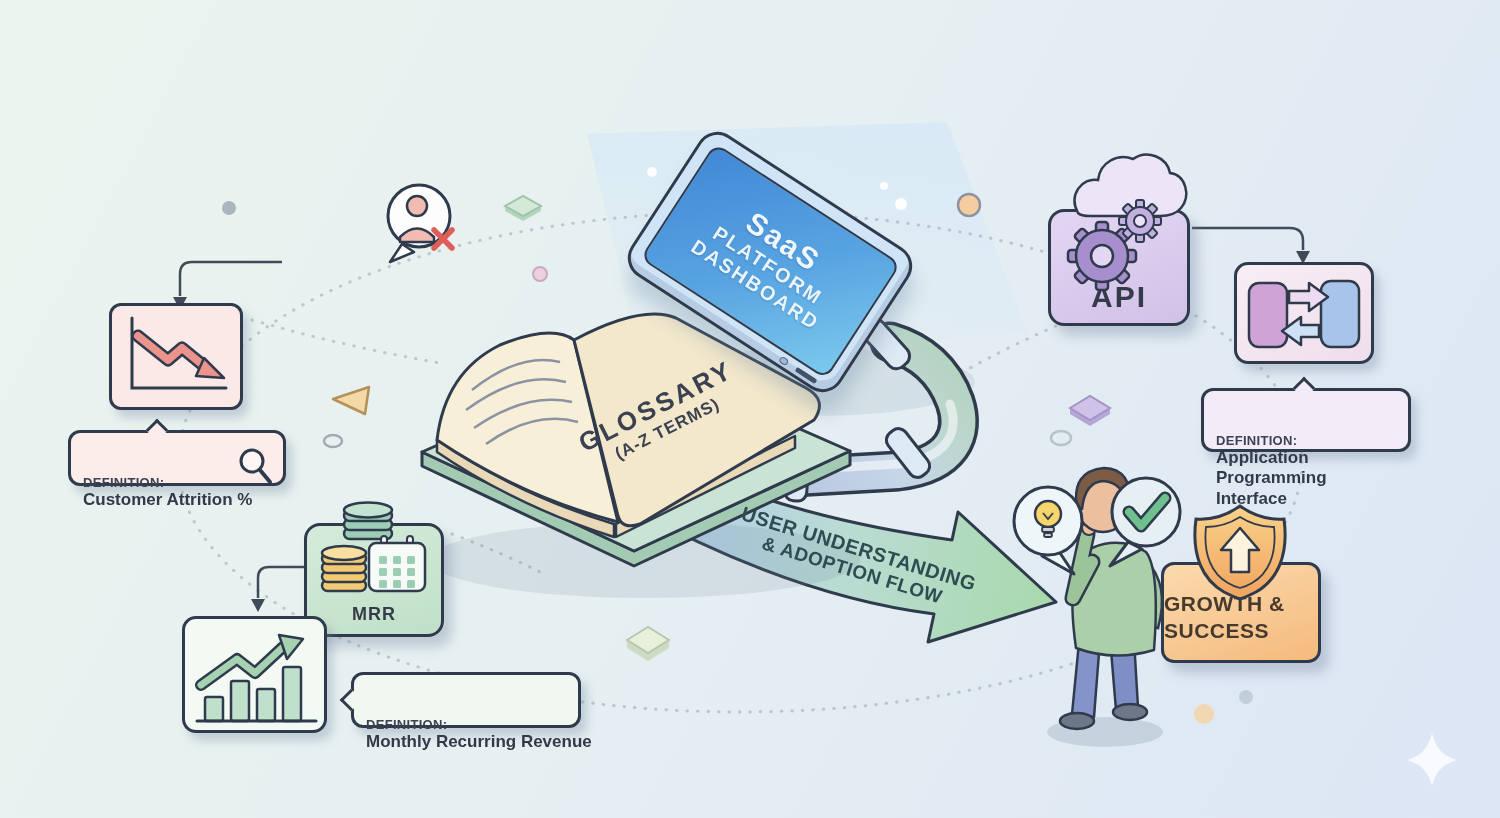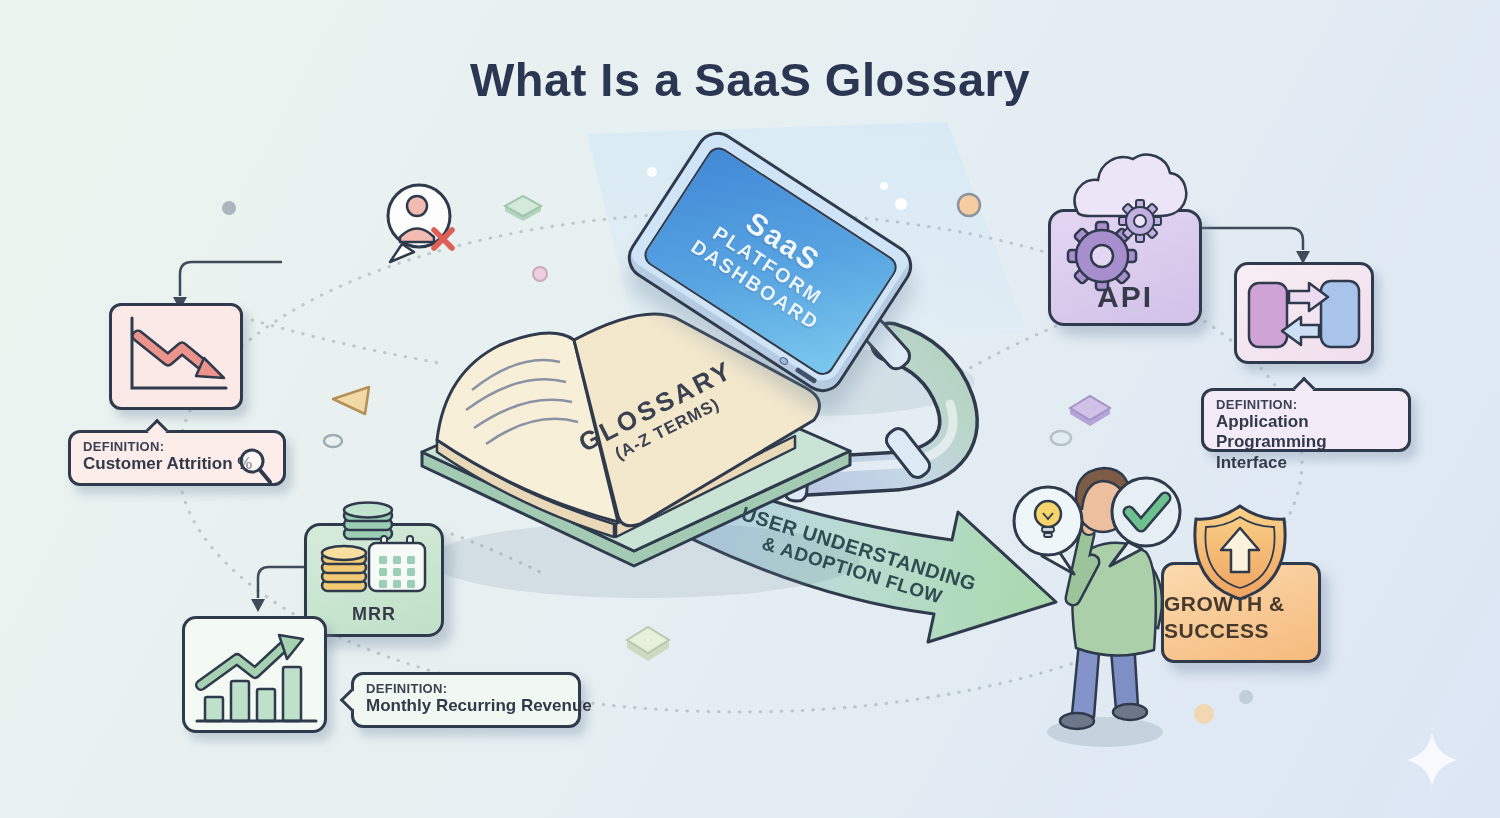--- a/index.html
+++ b/index.html
@@ -29,21 +29,21 @@
   .tbox .blabel{
     position:absolute;left:0;right:0;bottom:9px;text-align:center;
     font-weight:800;color:#363b49;letter-spacing:1px;
   }
   .box-churn{left:281px;top:208px;width:174px;height:130px;
     background:linear-gradient(160deg,#f8d2cd,#f1b8b2);}
   .box-churn .blabel{font-size:21px;}
   .box-mrr{left:304px;top:523px;width:140px;height:114px;
     background:linear-gradient(160deg,#d5ebda,#bfe0c8);}
   .box-mrr .blabel{font-size:18px;}
-  .box-api{left:1048px;top:209px;width:154px;height:117px;
+  .box-api{left:1048px;top:209px;width:142px;height:117px;
     background:linear-gradient(160deg,#e3d6f2,#d2c1e8);}
   .box-api .blabel{font-size:30px;letter-spacing:2px;}
   .box-growth{left:1161px;top:562px;width:160px;height:101px;
     background:linear-gradient(160deg,#fbdaae,#f5ba7d);border-radius:13px;
     display:flex;flex-direction:column;align-items:flex-start;justify-content:center;padding-top:10px;}
   .box-growth .gline{font-size:21px;font-weight:800;color:#453a2d;letter-spacing:.5px;line-height:1.25;}
   
   .chartbox{
     position:absolute;border:3px solid #2f3b4c;border-radius:12px;
     box-shadow:6px 8px 10px rgba(120,140,165,.35);
@@ -51,21 +51,21 @@
   .chart-churn{left:109px;top:303px;width:134px;height:107px;background:#fbe9e7;}
   .chart-mrr{left:182px;top:616px;width:145px;height:117px;background:#f3faf4;border-radius:14px;}
   
   .box-exchange{left:1234px;top:262px;width:140px;height:102px;background:linear-gradient(150deg,#f8eef4,#efdeec);
     border:3px solid #2f3b4c;border-radius:14px;box-shadow:6px 8px 10px rgba(120,140,165,.35);position:absolute;}
   
   .bubble{
     position:absolute;border:3px solid #2f3b4c;border-radius:12px;
     padding:6px 12px;box-shadow:6px 8px 10px rgba(120,140,165,.35);
   }
-  .bubble .def-title{font-size:13px;font-weight:700;color:#3c4252;letter-spacing:.3px;}
+  .bubble .def-title{font-size:13px;font-weight:700;color:#3c4252;letter-spacing:.3px;margin-top:36px;}
   .bubble .def-value{font-size:17px;font-weight:700;color:#323949;line-height:1.2;}
   .bub-churn{left:68px;top:430px;width:218px;height:56px;background:#fcecea;}
   .bub-churn .def-value{padding-right:36px;white-space:nowrap;}
   .bub-mrr{left:351px;top:672px;width:230px;height:56px;background:#f1f8f2;}
   .bub-mrr .def-value{white-space:nowrap;}
   .bub-api{left:1201px;top:388px;width:210px;height:64px;background:#f4ebf8;}
   .tail-up{position:absolute;width:16px;height:16px;transform:rotate(45deg);
     border-left:3px solid #2f3b4c;border-top:3px solid #2f3b4c;top:-11px;}
   .tail-left{position:absolute;width:16px;height:16px;transform:rotate(45deg);
     border-left:3px solid #2f3b4c;border-bottom:3px solid #2f3b4c;left:-11px;}
@@ -197,21 +197,20 @@
       <path d="M 574 340 Q 642 304 676 318 L 806 388 Q 828 400 814 420 L 640 524 Q 622 530 618 516 Z" fill="#f3e8cc" stroke="#2f3b4c" stroke-width="3"></path>
       <g stroke="#8a93a3" stroke-width="2.5" fill="none">
         <path d="M 472 390 Q 520 352 560 362"></path>
         <path d="M 466 410 Q 520 370 566 382"></path>
         <path d="M 474 428 Q 526 392 572 402"></path>
         <path d="M 486 444 Q 534 410 578 422"></path>
       </g>
     </g>
   </svg>
 
-  <div class="abs title z5">What Is a SaaS Glossary</div>
 
   <div class="tablet z4">
     <div class="tablet-screen">
       <div class="tscreen-l1">SaaS</div>
       <div class="tscreen-l2">PLATFORM</div>
       <div class="tscreen-l3">DASHBOARD</div>
     </div>
     <div class="tablet-cam"></div>
     <div class="tablet-speaker"></div>
   </div>

